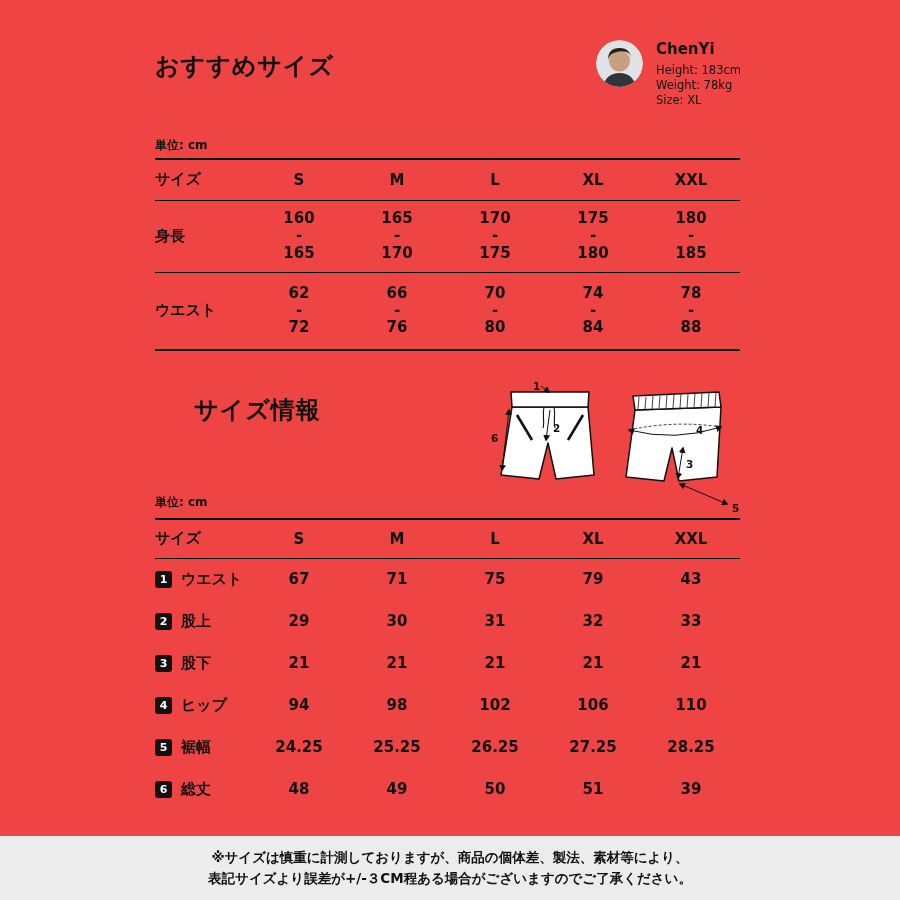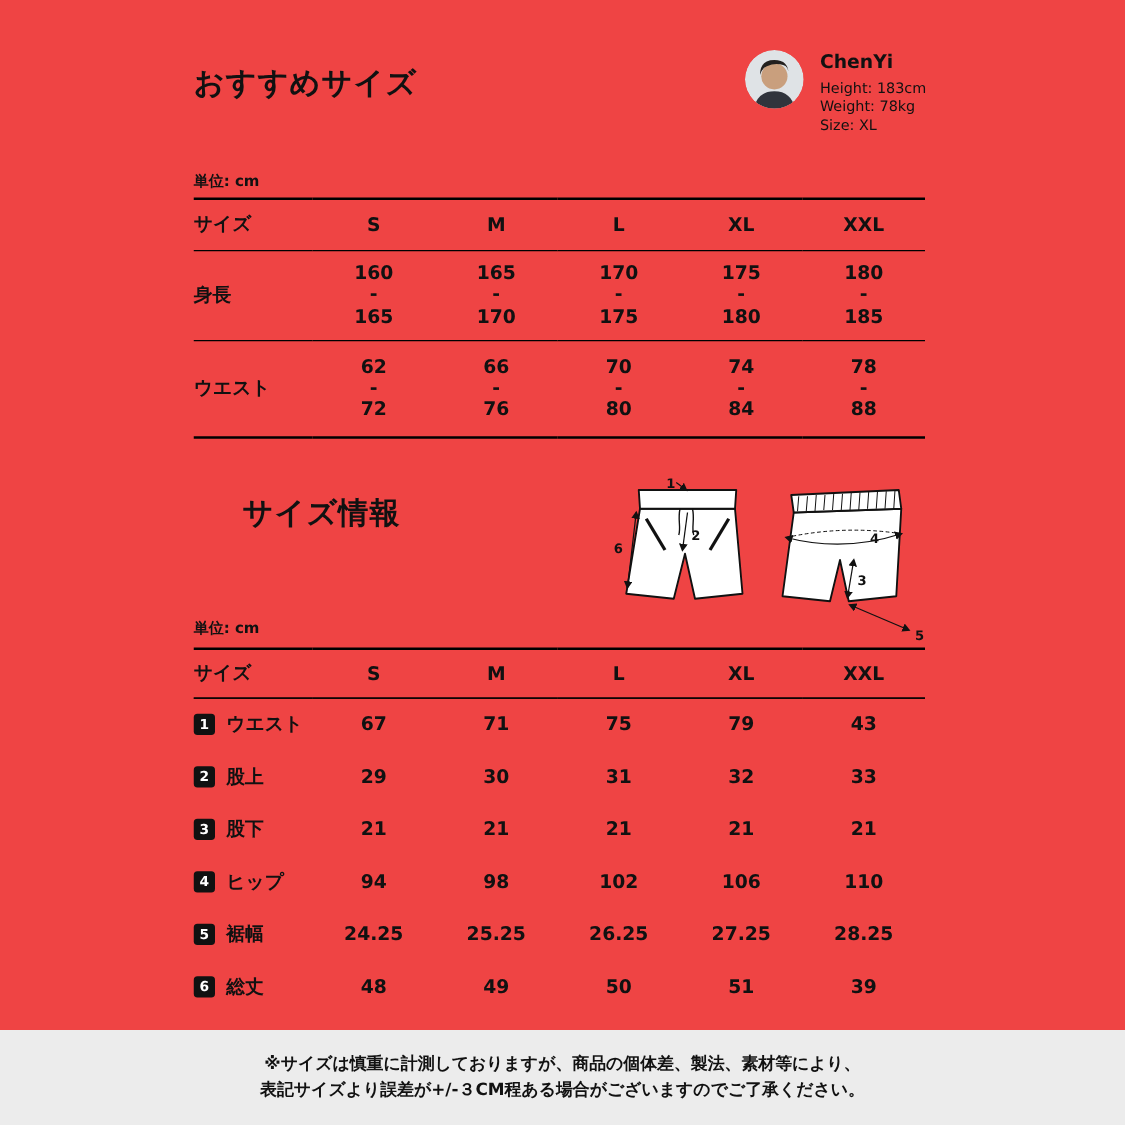--- a/index.html
+++ b/index.html
@@ -40,21 +40,21 @@
   .lblwrap { display: flex; align-items: center; gap: 9px; }
   .badge {
     width: 17px; height: 17px; background: #111; color: #fff;
     border-radius: 3px; font-size: 11px; font-weight: 700;
     display: flex; align-items: center; justify-content: center; flex: none;
   }
 
   .diagram { position: absolute; left: 487px; top: 378px; }
 
   .footer {
-    position: absolute; left: 0; bottom: 0; width: 900px; height: 76px;
+    position: absolute; left: 0; bottom: 0; width: 900px; height: 64px;
     background: #ececec; display: flex; flex-direction: column;
     align-items: center; justify-content: center;
     font-size: 13.5px; font-weight: 600; line-height: 21px; text-align: center; color: #111;
   }
 </style>
 </head>
 <body>
 
 <div class="page">
 

